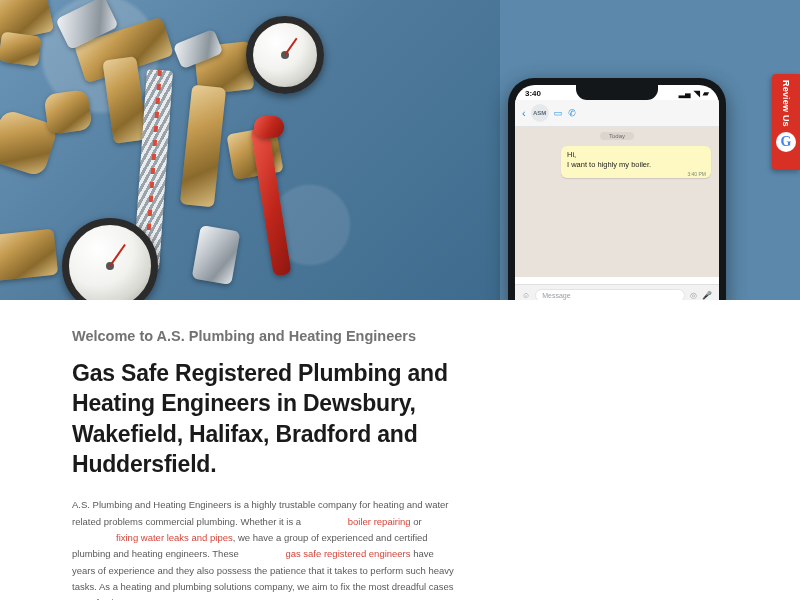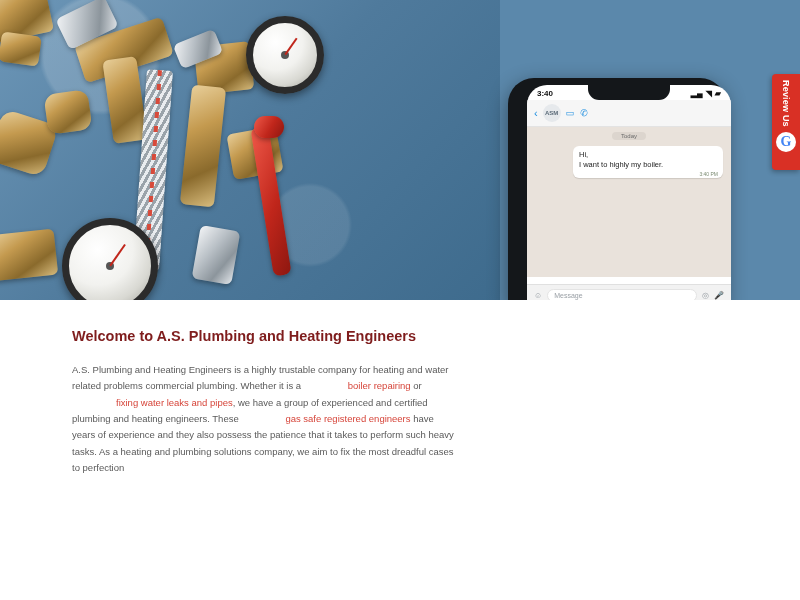--- a/index.html
+++ b/index.html
@@ -86,21 +86,20 @@
     border-radius: 26px 26px 0 0;
     box-shadow: 0 6px 20px rgba(0,0,0,0.45);
     padding: 7px 7px 0 7px;
   }
   .phone-screen {
     position: relative;
     width: 100%; height: 100%;
     background: #ffffff;
     border-radius: 20px 20px 0 0;
     overflow: hidden;
-    margin-left: 12px;
   }
   .notch {
     position: absolute; left: 50%; top: 0; transform: translateX(-50%);
     width: 82px; height: 15px;
     background: #14171a; border-radius: 0 0 11px 11px;
     z-index: 5;
   }
   .status-bar {
     display: flex; align-items: center; justify-content: space-between;
     padding: 4px 10px 2px 10px; font-size: 8px; color: #111; font-weight: bold;
@@ -130,21 +129,21 @@
   }
   .day-pill {
     margin: 0 auto 6px auto; width: 34px;
     background: #dcd5ce; color: #6a6a6a;
     font-size: 6px; text-align: center;
     border-radius: 4px; padding: 1px 0;
   }
   .bubble {
     margin-left: auto;
     max-width: 150px;
-    background: #ffffff;
+    background: #fef9c3;
     border-radius: 6px;
     padding: 4px 6px 8px 6px;
     font-size: 7.5px; color: #1d1d1d; line-height: 1.35;
     position: relative;
     box-shadow: 0 1px 1px rgba(0,0,0,0.12);
   }
   .bubble-time {
     position: absolute; right: 5px; bottom: 1px;
     font-size: 5px; color: #7b8b72;
   }
@@ -180,21 +179,21 @@
     width: 20px; height: 20px; border-radius: 50%;
     background: #ffffff; color: #4285f4;
     font-size: 14px; font-weight: bold; line-height: 20px; text-align: center;
     font-family: "Liberation Serif", serif;
   }
 
   
   .content { position: relative; width: 800px; height: 300px; background: #fff; }
   .left-col { position: absolute; left: 72px; top: 28px; width: 385px; }
   .welcome {
-    color: #7f1d1d; font-size: 14.5px; font-weight: bold; margin-bottom: 14px;
+    color: #737373; font-size: 14.5px; font-weight: bold; margin-bottom: 14px;
   }
   .headline {
     color: #1a1a1a; font-size: 23px; line-height: 1.32; font-weight: bold;
     letter-spacing: -0.2px;
   }
   .body-copy {
     margin-top: 18px;
     font-size: 9.5px; line-height: 1.72; color: #5a5a5a;
   }
   .lnk { color: #d6453a; margin-left: 44px; }
@@ -281,19 +280,20 @@
     <div class="review-tab">
       <span class="review-text">Review Us</span>
       <span class="google-badge">G</span>
     </div>
   </div>
 
   <div class="content">
 
     <div class="left-col">
       <div class="welcome">Welcome to A.S. Plumbing and Heating Engineers</div>
+      <h1 class="headline">Gas Safe Registered Plumbing and Heating Engineers in Dewsbury, Wakefield, Halifax, Bradford and Huddersfield.</h1>
       <p class="body-copy">
         <span>A.S. Plumbing and Heating Engineers is a highly trustable company for heating and water related problems commercial plumbing. Whether it is a </span><a class="lnk">boiler repairing</a><span> or </span><a class="lnk">fixing water leaks and pipes</a><span>, we have a group of experienced and certified plumbing and heating engineers. These </span><a class="lnk">gas safe registered engineers</a><span> have years of experience and they also possess the patience that it takes to perform such heavy tasks. As a heating and plumbing solutions company, we aim to fix the most dreadful cases to perfection</span>
       </p>
     </div>
 
   </div>
 </div>
 
 </body></html>

